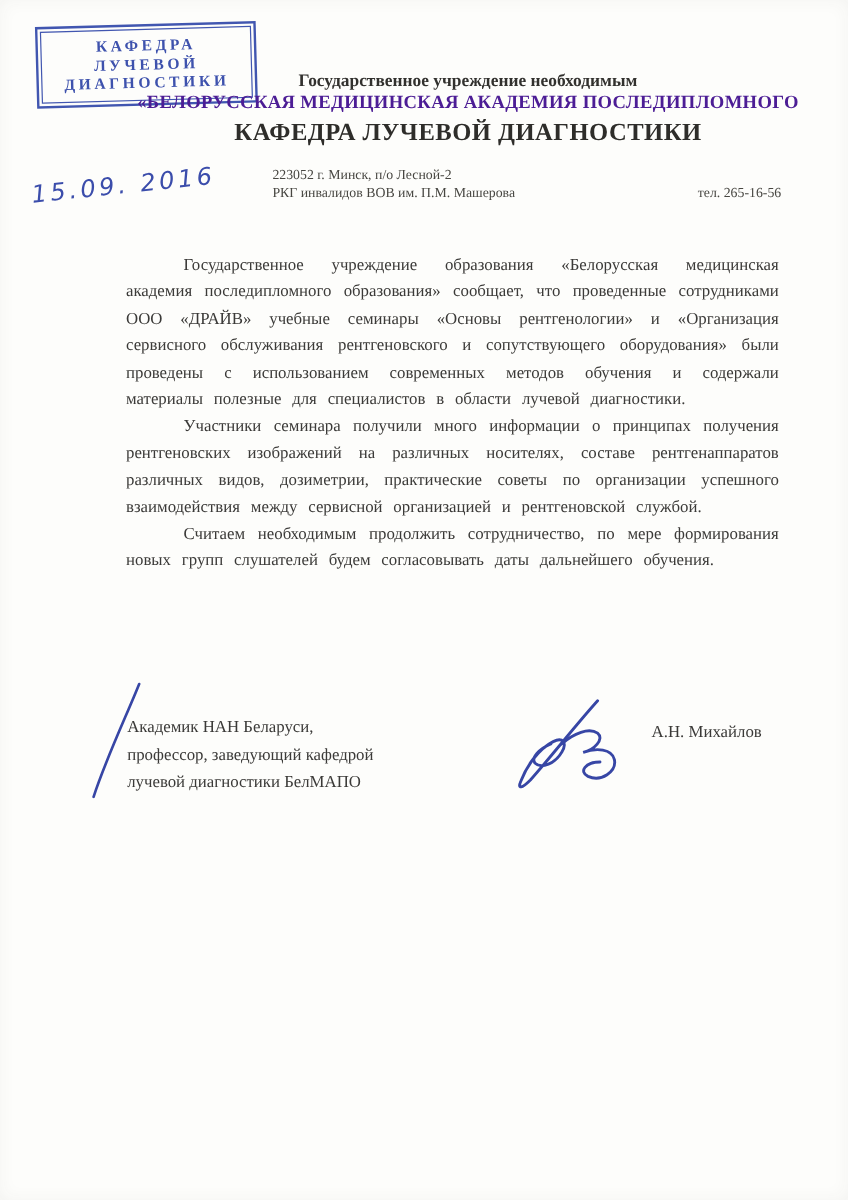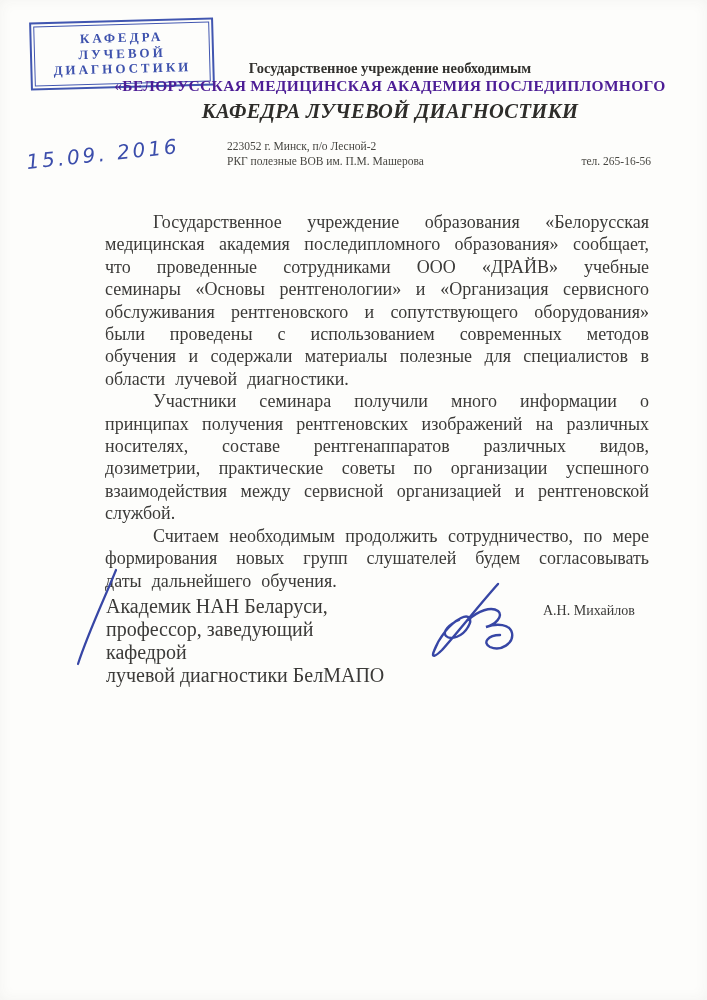--- a/index.html
+++ b/index.html
@@ -55,21 +55,20 @@
   .org-name-line {
     font-weight: bold;
     font-size: 15.5px;
     line-height: 18.5px;
     color: #4c1d95;
     letter-spacing: 0.3px;
   }
   .dept-title {
     margin-top: 3px;
     font-weight: bold;
-    font-style: italic;
     font-size: 20.5px;
     line-height: 24px;
     color: #2e2d2a;
     letter-spacing: 0.4px;
   }
   .addr-row {
     position: absolute;
     left: 227px; top: 139px;
     width: 424px;
     display: flex;
@@ -104,42 +103,42 @@
   }
 
   
   .body-text {
     position: absolute;
     left: 105px; top: 211px;
     width: 544px;
   }
   .body-text p {
     margin: 0;
-    font-size: 18px;
+    font-size: 14px;
     line-height: 22.4px;
     text-align: justify;
     text-align-last: left;
     text-indent: 48px;
     word-spacing: 5.5px;
     color: #3b3a38;
   }
 
   
   .sig-slash {
     position: absolute;
     left: 74px; top: 567px;
     width: 46px; height: 100px;
   }
   .sig-title {
     position: absolute;
     left: 106px; top: 595px;
     width: 280px;
   }
   .sig-title-line {
-    font-size: 20px;
+    font-size: 14px;
     line-height: 23px;
     color: #3b3a38;
   }
   .sig-scribble {
     position: absolute;
     left: 418px; top: 576px;
     width: 122px; height: 92px;
   }
   .sig-name {
     position: absolute;
@@ -164,21 +163,21 @@
 
   <div class="letterhead">
     <div class="org-type">Государственное учреждение необходимым</div>
     <div class="org-name-line">«БЕЛОРУССКАЯ МЕДИЦИНСКАЯ АКАДЕМИЯ ПОСЛЕДИПЛОМНОГО</div>
     <div class="dept-title">КАФЕДРА ЛУЧЕВОЙ ДИАГНОСТИКИ</div>
   </div>
 
   <div class="addr-row">
     <div class="addr">
       <div class="addr-line">223052 г. Минск, п/о Лесной-2</div>
-      <div class="addr-line">РКГ полезные ВОВ им. П.М. Машерова</div>
+      <div class="addr-line">РКГ инвалидов ВОВ им. П.М. Машерова</div>
     </div>
     <div class="phone">тел. 265-16-56</div>
   </div>
 
   <div class="hand-date">15.09. 2016</div>
 
   <div class="body-text">
     <p>Государственное учреждение образования «Белорусская медицинская академия последипломного образования» сообщает, что проведенные сотрудниками ООО «ДРАЙВ» учебные семинары «Основы рентгенологии» и «Организация сервисного обслуживания рентгеновского и сопутствующего оборудования» были проведены с использованием современных методов обучения и содержали материалы полезные для специалистов в области лучевой диагностики.</p>
     <p>Участники семинара получили много информации о принципах получения рентгеновских изображений на различных носителях, составе рентгенаппаратов различных видов, дозиметрии, практические советы по организации успешного взаимодействия между сервисной организацией и рентгеновской службой.</p>
     <p>Считаем необходимым продолжить сотрудничество, по мере формирования новых групп слушателей будем согласовывать даты дальнейшего обучения.</p>

